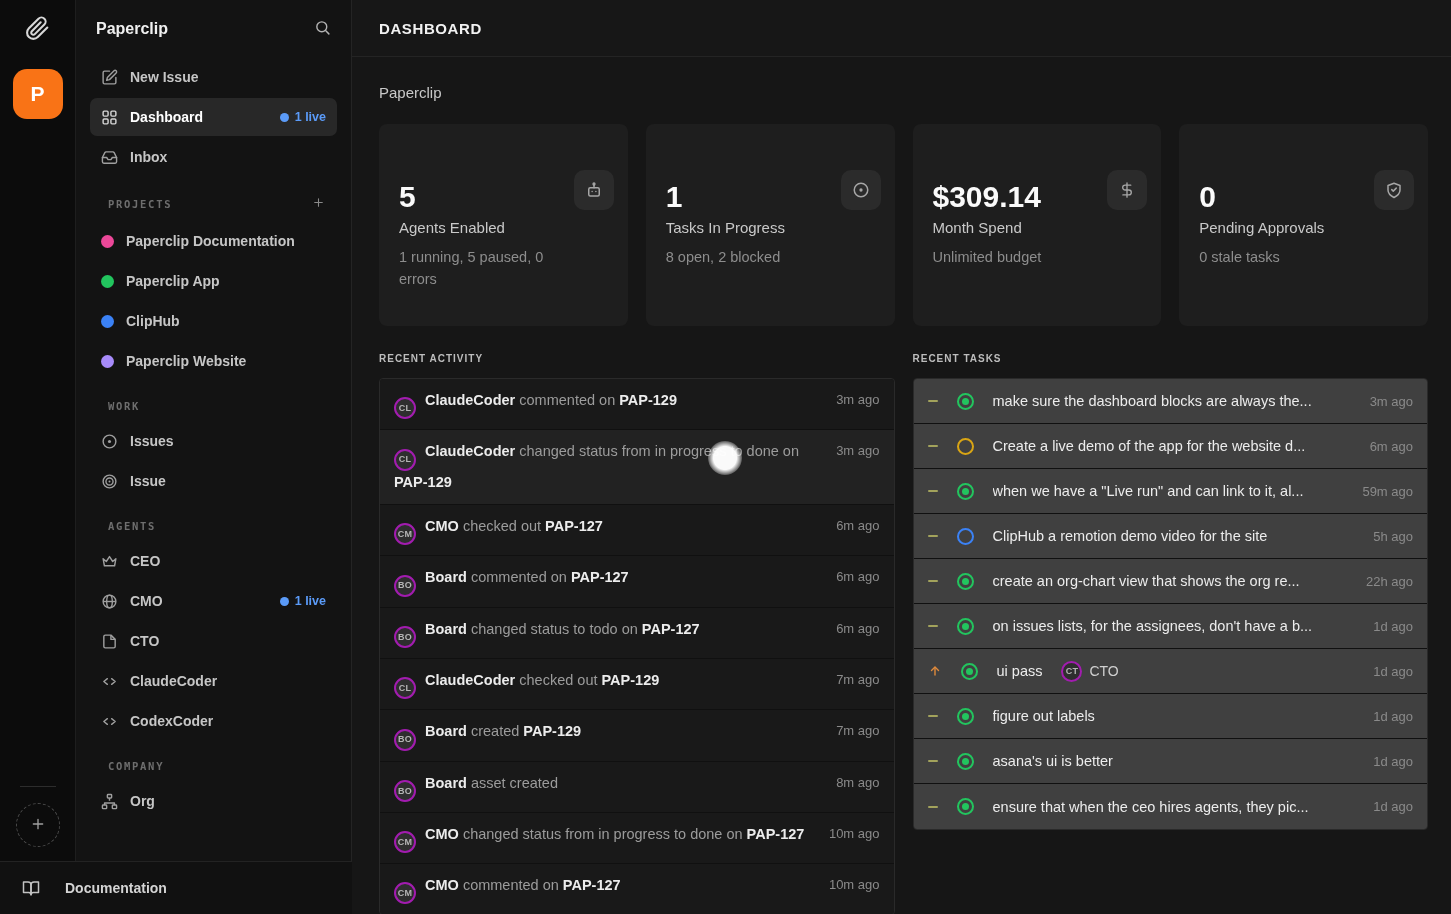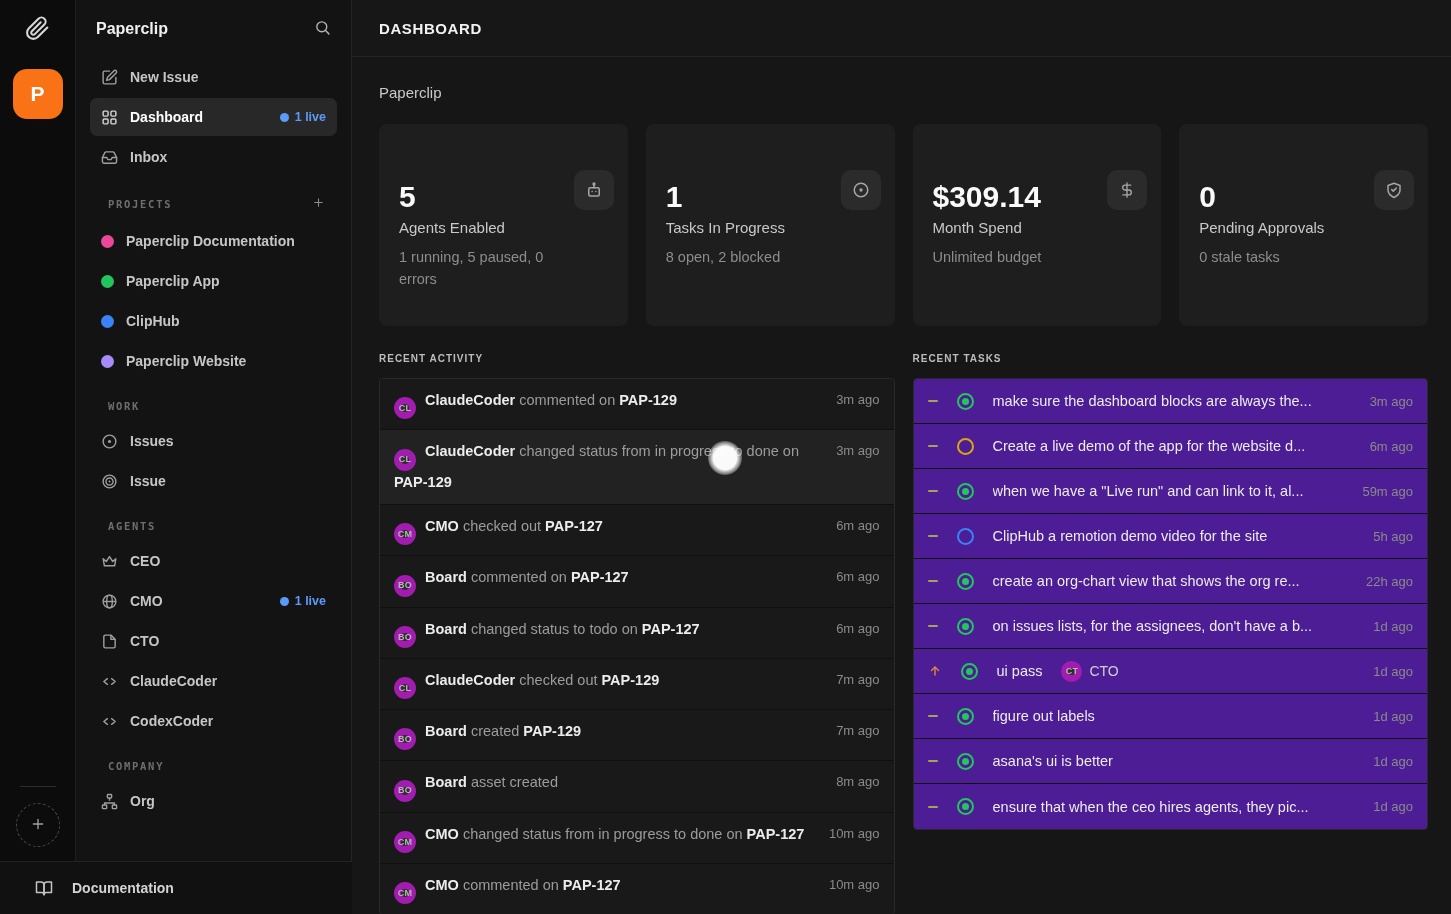--- a/index.html
+++ b/index.html
@@ -44,21 +44,21 @@
   .section-label { display:flex; align-items:center; justify-content:space-between;
     padding:19px 12px 9px 18px; font-family:"DejaVu Sans Mono", monospace;
     font-size:10.5px; letter-spacing:1.7px; color:#6e6e6e; font-weight:700; }
   .section-add { background:none; border:none; color:#8a8a8a; cursor:pointer; display:flex; }
   .section-add svg { width:13px; height:13px; }
   .proj-dot { width:13px; height:13px; border-radius:50%; flex:none; }
   .dot-pink { background:var(--dot-pink); } .dot-blue { background:var(--dot-blue); }
   .dot-green { background:var(--dot-green); } .dot-purple { background:var(--dot-purple); }
 
   .left-footer { height:53px; flex:none; border-top:1px solid #232323; background:#111111;
-    display:flex; align-items:center; gap:19px; padding-left:35px; color:#d4d4d4;
+    display:flex; align-items:center; gap:25px; padding-left:22px; color:#d4d4d4;
     font-size:14px; font-weight:600; cursor:pointer; }
   .left-footer svg { width:18px; height:18px; color:#c2c2c2; }
 
   
   .main { flex:1; display:flex; flex-direction:column; background:#161616; min-width:0; }
   .topbar { height:57px; flex:none; border-bottom:1px solid #242424; display:flex;
     align-items:center; padding:0 27px; background:#171717; }
   .topbar-title { font-size:15px; font-weight:700; letter-spacing:0.6px; color:#f2f2f2; }
   .content { flex:1; padding:18px 23px 0 27px; overflow:hidden; }
   .subtitle { font-size:15px; color:#c9c9c9; margin:9px 0 23px; }
@@ -77,28 +77,28 @@
   .panels { display:grid; grid-template-columns:1fr 1fr; gap:18px; margin-top:27px; }
   .panel-title { font-size:10px; font-weight:700; letter-spacing:1px; color:#bdbdbd; margin-bottom:14px; }
   .list { border:1px solid #2a2a2a; border-radius:4px; background:#191919; overflow:hidden; }
 
   .a-row { display:flex; align-items:flex-start; padding:10px 14px;
     border-bottom:1px solid #101010; background:#191919; cursor:pointer; }
   .a-row:last-child { border-bottom:none; }
   .a-row.highlight { background:#222222; }
   .a-main { flex:1; font-size:14.5px; line-height:1.62; color:#9c9c9c; min-width:0; }
   .avatar-sm { display:inline-flex; width:22px; height:22px; border-radius:50%;
-    background:#2e2e2e; border:7px solid #a21caf; align-items:center; justify-content:center;
+    background:#2e2e2e; border:2px solid #a21caf; align-items:center; justify-content:center;
     font-size:9px; font-weight:700; color:#b5b5b5; margin-right:9px; vertical-align:-6px;
     letter-spacing:0.3px; flex:none; }
   .actor, .ref { color:#ececec; font-weight:700; }
   .time { font-size:13px; color:#8a8a8a; margin-left:14px; white-space:nowrap; padding-top:3px; }
 
   .t-row { display:flex; align-items:center; gap:19px; height:45px; padding:0 14px;
-    border-bottom:1px solid #101010; background:#4c1d95; cursor:pointer; }
+    border-bottom:1px solid #101010; background:#404040; cursor:pointer; }
   .t-row:last-child { border-bottom:none; }
   .prio-dash { width:10px; height:2px; background:var(--priority-dash); border-radius:1px; flex:none; }
   .prio-up { color:var(--priority-up); flex:none; display:flex; }
   .prio-up svg { width:14px; height:14px; }
   .status { width:17px; height:17px; border-radius:50%; border:2px solid; flex:none; position:relative; }
   .st-done { border-color:var(--done); }
   .st-done::after { content:""; position:absolute; inset:3px; border-radius:50%; background:var(--done); }
   .st-progress { border-color:var(--progress); }
   .st-todo { border-color:var(--todo); }
   .t-text { font-size:14.5px; color:#ececec; font-weight:500; white-space:nowrap; overflow:hidden; }

